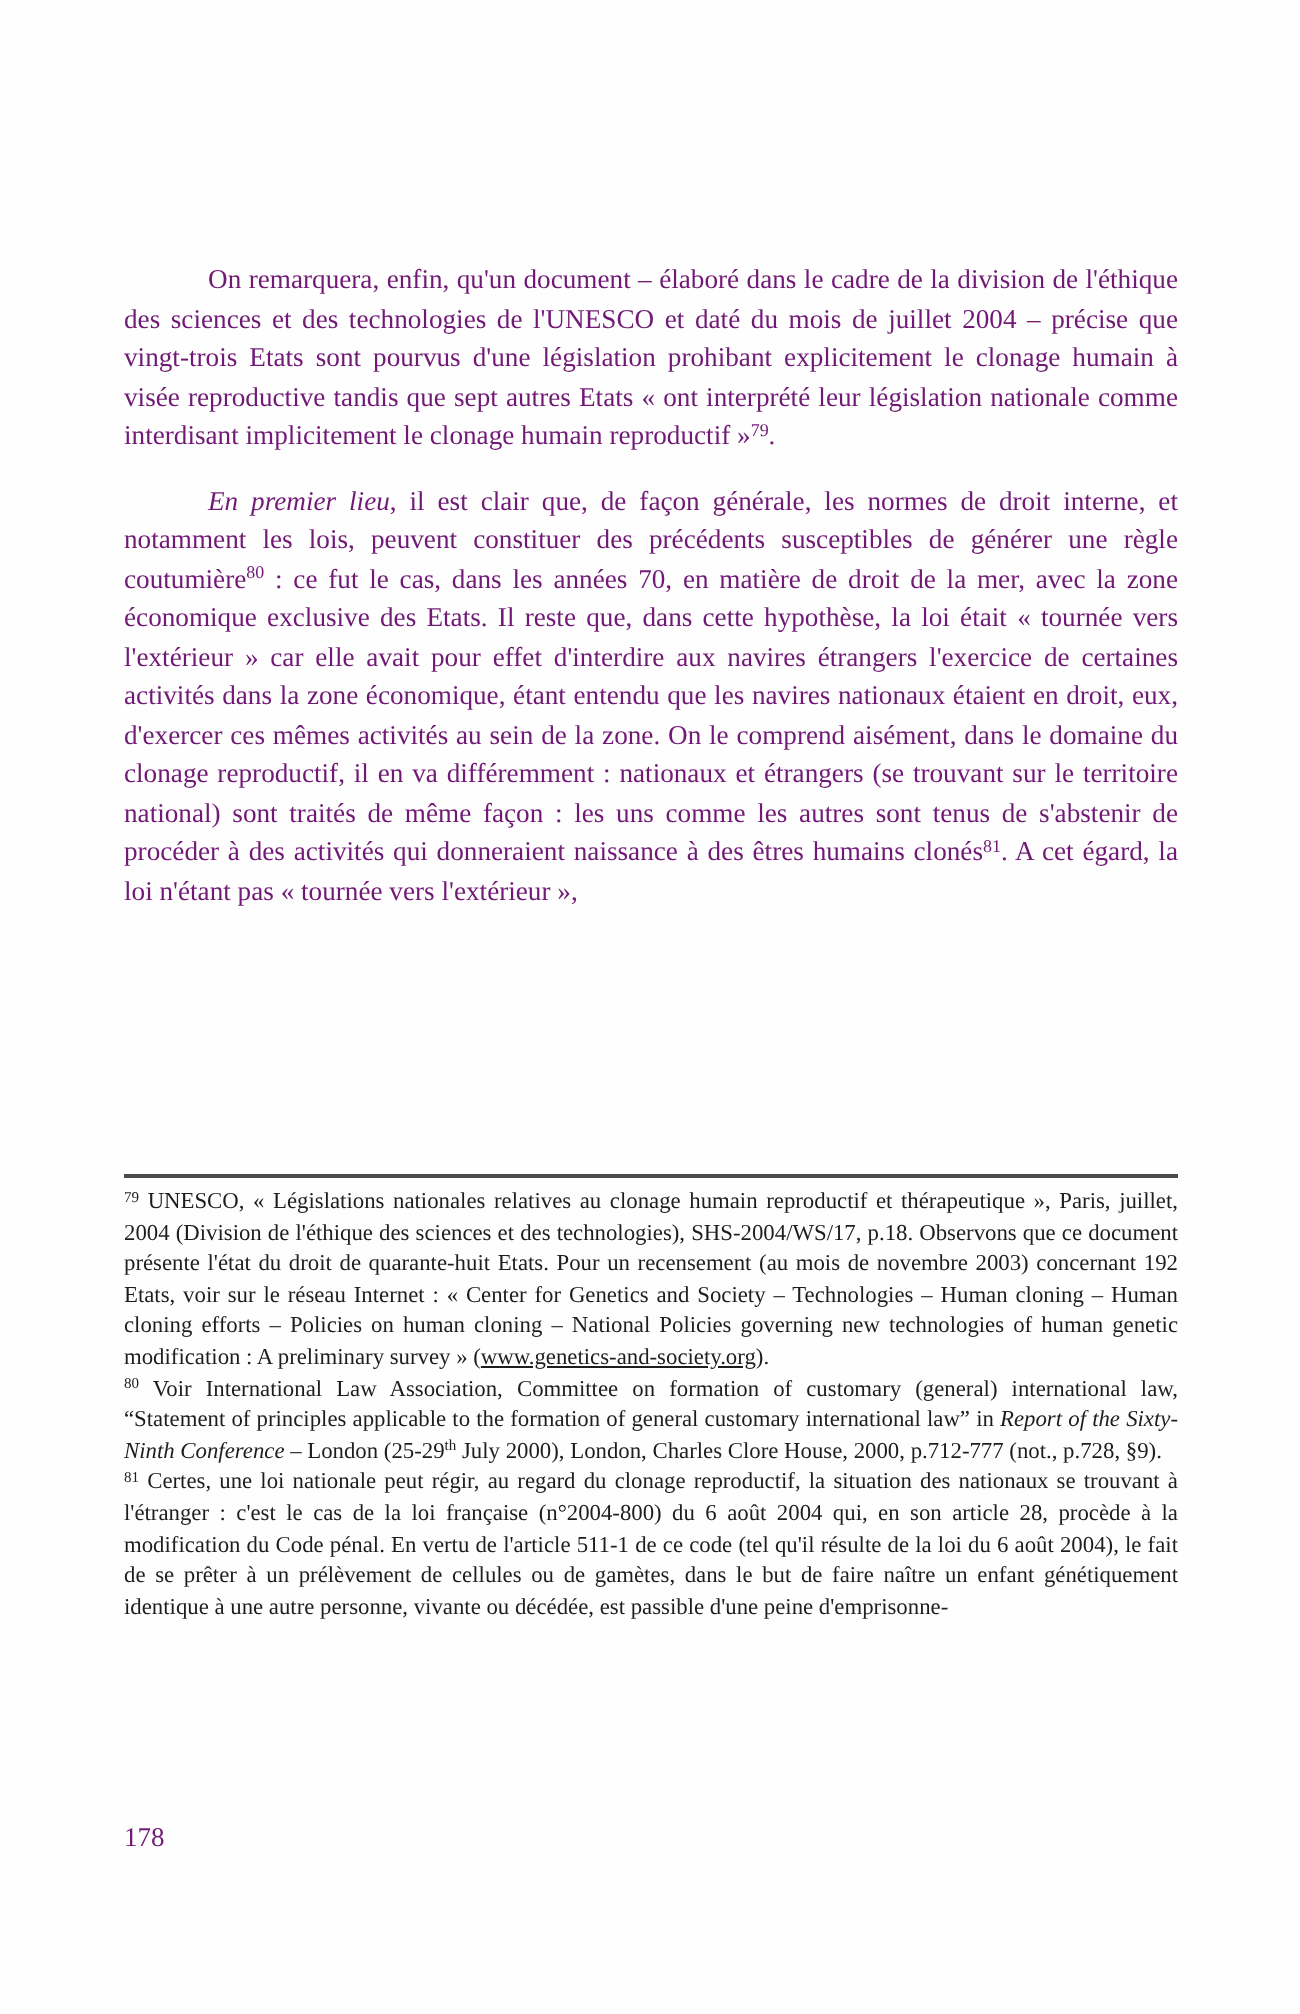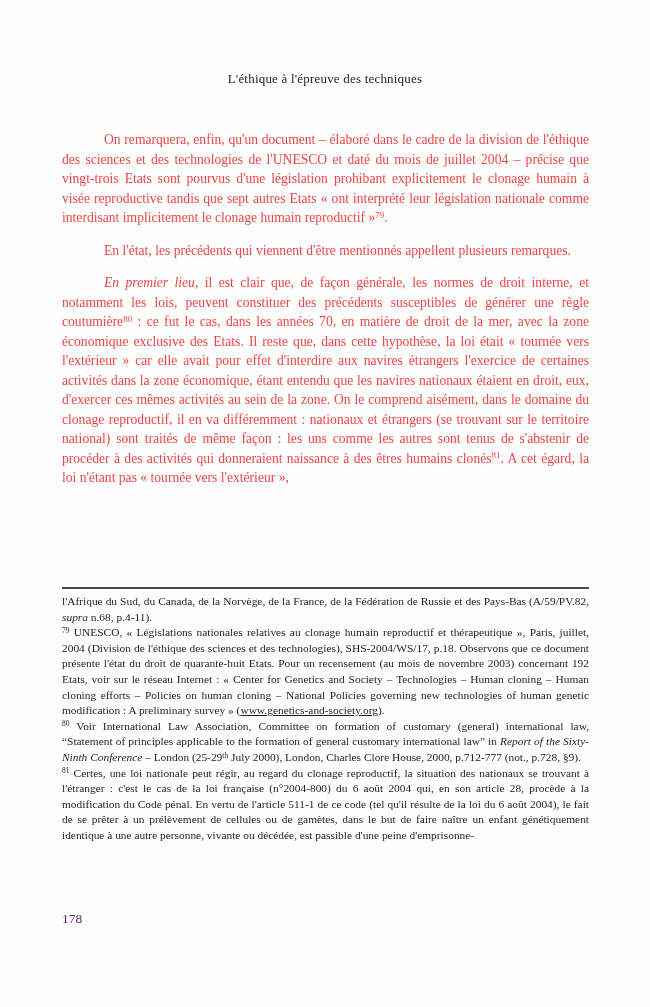--- a/index.html
+++ b/index.html
@@ -19,21 +19,21 @@
     position: absolute; top: 71px; left: 0; width: 100%;
     text-align: center;
     font-size: 13px;
     color: #232323;
     letter-spacing: 0.2px;
   }
   .body-text {
     position: absolute; top: 130px; left: 62px; width: 527px;
     font-size: 13.6px; line-height: 19.5px;
     text-align: justify;
-    color: #ef4444;
+    color: #701a75;
   }
   .body-text p { margin: 0; text-indent: 42px; }
   .body-text p + p { margin-top: 13px; }
   .footnote-rule {
     position: absolute; top: 587px; left: 62px; width: 527px;
     height: 2px; background: #4a4a4a;
   }
   .footnotes {
     position: absolute; top: 594px; left: 62px; width: 527px;
     font-size: 11.4px; line-height: 15.6px;
@@ -51,32 +51,29 @@
     position: absolute; top: 911px; left: 62px;
     font-size: 13.5px;
     color: #701a75;
   }
 </style>
 </head>
 <body>
 
 <div class="page">
 
-  <div class="running-header">L'éthique à l'épreuve des techniques</div>
 
   <div class="body-text">
     <p><span>On remarquera, enfin, qu'un document – élaboré dans le cadre de la division de l'éthique des sciences et des technologies de l'UNESCO et daté du mois de juillet 2004 – précise que vingt-trois Etats sont pourvus d'une législation prohibant explicitement le clonage humain à visée reproductive tandis que sept autres Etats « ont interprété leur législation nationale comme interdisant implicitement le clonage humain reproductif »</span><sup>79</sup><span>.</span></p>
-    <p><span>En l'état, les précédents qui viennent d'être mentionnés appellent plusieurs remarques.</span></p>
     <p><span style="font-style: italic;">En premier lieu</span><span>, il est clair que, de façon générale, les normes de droit interne, et notamment les lois, peuvent constituer des précédents susceptibles de générer une règle coutumière</span><sup>80</sup><span> : ce fut le cas, dans les années 70, en matière de droit de la mer, avec la zone économique exclusive des Etats. Il reste que, dans cette hypothèse, la loi était « tournée vers l'extérieur » car elle avait pour effet d'interdire aux navires étrangers l'exercice de certaines activités dans la zone économique, étant entendu que les navires nationaux étaient en droit, eux, d'exercer ces mêmes activités au sein de la zone. On le comprend aisément, dans le domaine du clonage reproductif, il en va différemment : nationaux et étrangers (se trouvant sur le territoire national) sont traités de même façon : les uns comme les autres sont tenus de s'abstenir de procéder à des activités qui donneraient naissance à des êtres humains clonés</span><sup>81</sup><span>. A cet égard, la loi n'étant pas « tournée vers l'extérieur »,</span></p>
   </div>
 
   <div class="footnote-rule"></div>
 
   <div class="footnotes">
-    <p><span>l'Afrique du Sud, du Canada, de la Norvège, de la France, de la Fédération de Russie et des Pays-Bas (A/59/PV.82, </span><span style="font-style: italic;">supra</span><span> n.68, p.4-11).</span></p>
     <p><sup>79</sup><span> UNESCO, « Législations nationales relatives au clonage humain reproductif et thérapeutique », Paris, juillet, 2004 (Division de l'éthique des sciences et des technologies), SHS-2004/WS/17, p.18. Observons que ce document présente l'état du droit de quarante-huit Etats. Pour un recensement (au mois de novembre 2003) concernant 192 Etats, voir sur le réseau Internet : « Center for Genetics and Society – Technologies – Human cloning – Human cloning efforts – Policies on human cloning – National Policies governing new technologies of human genetic modification : A preliminary survey » (</span><span style="text-decoration: underline;">www.genetics-and-society.org</span><span>).</span></p>
     <p><sup>80</sup><span> Voir International Law Association, Committee on formation of customary (general) international law, “Statement of principles applicable to the formation of general customary international law” in </span><span style="font-style: italic;">Report of the Sixty-Ninth Conference</span><span> – London (25-29</span><sup>th</sup><span> July 2000), London, Charles Clore House, 2000, p.712-777 (not., p.728, §9).</span></p>
     <p><sup>81</sup><span> Certes, une loi nationale peut régir, au regard du clonage reproductif, la situation des nationaux se trouvant à l'étranger : c'est le cas de la loi française (n°2004-800) du 6 août 2004 qui, en son article 28, procède à la modification du Code pénal. En vertu de l'article 511-1 de ce code (tel qu'il résulte de la loi du 6 août 2004), le fait de se prêter à un prélèvement de cellules ou de gamètes, dans le but de faire naître un enfant génétiquement identique à une autre personne, vivante ou décédée, est passible d'une peine d'emprisonne-</span></p>
   </div>
 
   <div class="page-number">178</div>
 
 </div>
 
 </body></html>

